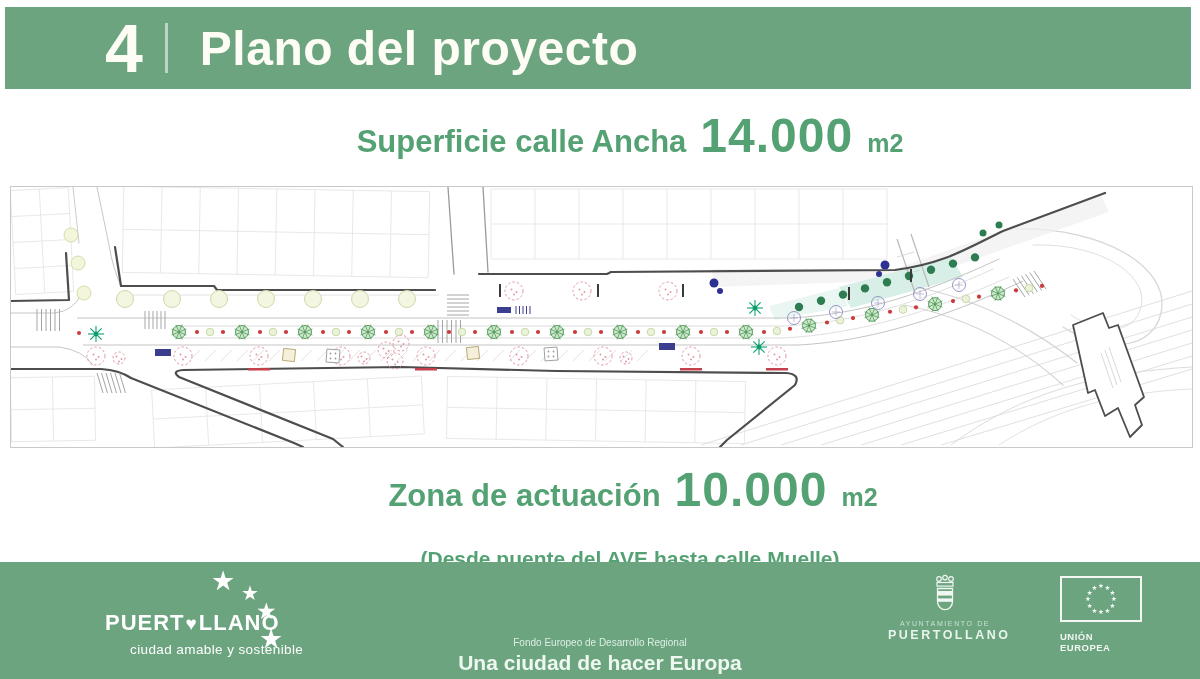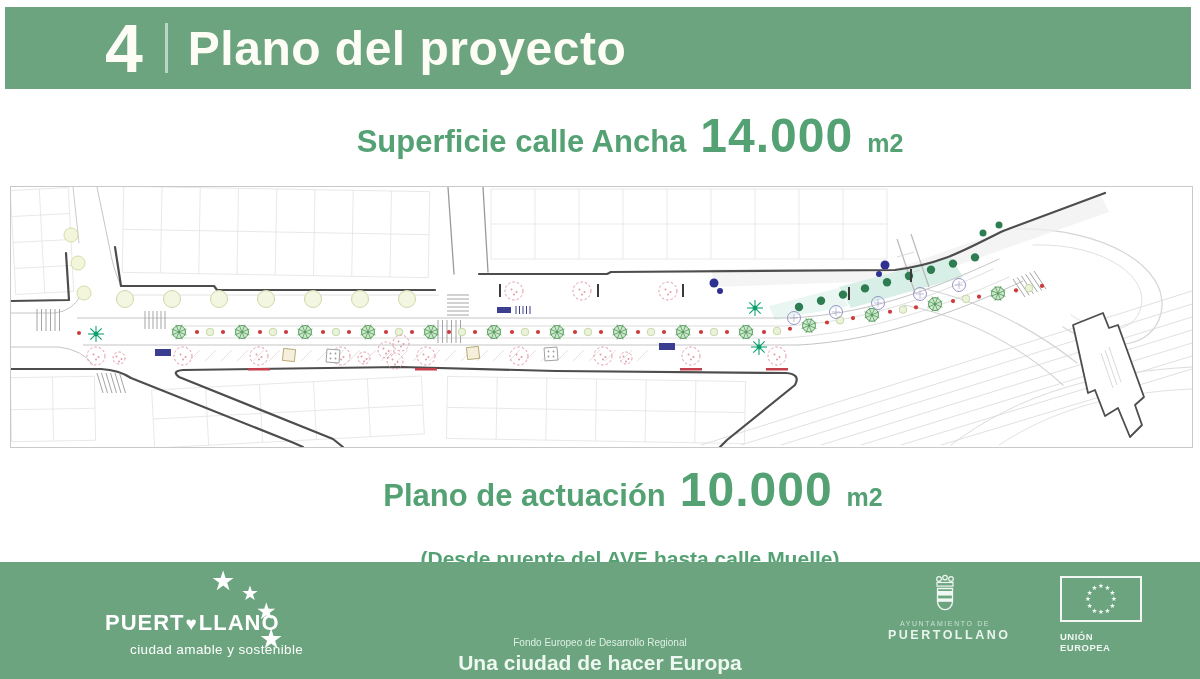--- a/index.html
+++ b/index.html
@@ -3,21 +3,21 @@
 <meta charset="utf-8">
 <style>
   html,body{margin:0;padding:0;background:#ffffff;}
   body{width:1200px;height:679px;overflow:hidden;font-family:"Liberation Sans",sans-serif;}
   .slide{position:relative;width:1200px;height:679px;background:#ffffff;}
 
   
   .topbar{position:absolute;left:5px;top:7px;width:1186px;height:82px;background:#6BA47E;display:flex;align-items:center;}
   .topbar .num{margin-left:100px;font-size:68px;font-weight:bold;color:#fdfdf6;line-height:1;}
   .sep{width:3px;height:50px;background:rgba(255,255,255,.55);margin:0 20px 0 22px;}
-  .topbar .title{font-size:48px;font-weight:bold;color:#fdfdf6;margin:0;letter-spacing:.5px;}
+  .topbar .title{font-size:48px;font-weight:bold;color:#fdfdf6;margin:12px;letter-spacing:.5px;}
 
   
   .metric{position:absolute;left:0;width:100%;display:flex;justify-content:center;align-items:baseline;gap:14px;box-sizing:border-box;color:#54A173;}
   .surface-line{top:108px;padding-left:60px;}
   .zone-line{top:462px;padding-left:66px;}
   .metric-label{font-size:31px;font-weight:bold;}
   .metric-value{font-size:48px;font-weight:bold;letter-spacing:1px;}
   .metric-unit{font-size:25px;font-weight:bold;}
   .zone-sub{position:absolute;top:507px;left:0;width:100%;text-align:center;padding-left:60px;box-sizing:border-box;font-size:21px;font-weight:bold;color:#54A173;margin-top:40px;}
 
@@ -550,21 +550,21 @@
           <line x1="900" y1="82" x2="900" y2="95" stroke="#3a3a3a" stroke-width="2"></line>
           <circle cx="703" cy="96" r="4.5" fill="#2e3192"></circle>
           <circle cx="709" cy="104" r="3" fill="#2e3192"></circle>
           <circle cx="874" cy="78" r="4.5" fill="#2e3192"></circle>
           <circle cx="868" cy="87" r="3" fill="#2e3192"></circle>
         </g>
       </svg>
   </figure>
 
   <div class="metric zone-line">
-    <span class="metric-label">Plano de actuación</span>
+    <span class="metric-label">Zona de actuación</span>
     <span class="metric-value">10.000</span>
     <span class="metric-unit">m2</span>
   </div>
   <div class="zone-sub">(Desde puente del AVE hasta calle Muelle)</div>
 
   <footer class="footerbar">
 
     <div class="city-logo">
       <span class="city-star s1">★</span>
       <span class="city-star s2">★</span>

